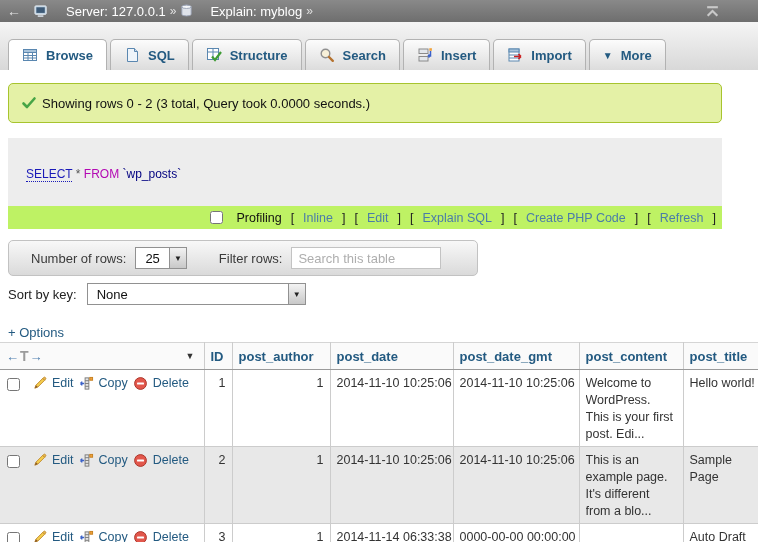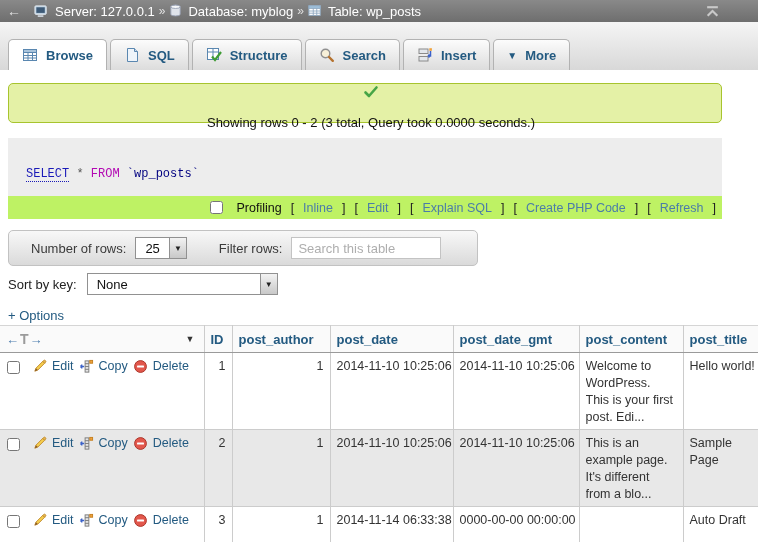--- a/index.html
+++ b/index.html
@@ -9,21 +9,21 @@
     font-family:"Liberation Sans", sans-serif; font-size:13px; color:#222;
   }
   a { text-decoration:none; cursor:pointer; }
 
   
   .topbar {
     height:22px; background:linear-gradient(#898989,#6e6e6e);
     display:flex; align-items:center; color:#fff; font-size:13px;
   }
   .topbar .back { color:#e4e4e4; margin:0 13px 0 7px; font-size:14px; cursor:pointer; }
-  .crumb { display:flex; align-items:center; gap:6px; color:#fff; cursor:pointer; }
+  .crumb { display:flex; align-items:center; gap:17px; color:#fff; cursor:pointer; }
   .crumb-sep { color:#e0e0e0; margin:0 4px; font-size:12px; }
   .topbar .spacer { flex:1; }
   .collapse-btn { margin-right:38px; cursor:pointer; display:flex; align-items:center; }
 
   
   .tabstrip {
     height:48px; background:linear-gradient(#f5f5f5,#d8d8d8);
     display:flex; align-items:flex-end; padding-left:8px; gap:3px;
   }
   .tab {
@@ -32,29 +32,29 @@
     border:1px solid #b2b2b2; border-bottom:none; border-radius:5px 5px 0 0;
     font-weight:bold; color:#235a81; font-size:13px; cursor:pointer; white-space:nowrap;
   }
   .tab.active { background:#fff; }
   .tab .caret { font-size:10px; color:#235a81; }
 
   
   .msg {
     margin:13px 36px 0 8px; height:40px; background:#e4f1a6;
     border:1px solid #a7c42e; border-radius:5px;
-    display:flex; align-items:center; gap:15px; padding-left:12px;
-    font-size:13px; color:#111;flex-direction:column;
+    display:flex; align-items:center; gap:5px; padding-left:12px;
+    font-size:13px; color:#111;
   }
 
   
   .sqlbox { margin:15px 36px 0 8px; }
   .sqlquery {
-    background:#ededed; height:58px; padding:29px 0 0 18px;
-    font-family:Liberation Mono, monospace; font-size:12px; color:#333;
+    background:#ededed; height:68px; padding:29px 0 0 18px;
+    font-family:Liberation Sans, sans-serif; font-size:12px; color:#333;
   }
   .kw-select { color:#1a1ab8; border-bottom:1px dotted #1a1ab8; cursor:help; }
   .sql-star { color:#555; }
   .kw-from { color:#b309b3; }
   .sql-ident { color:#000080; }
   .sqlfooter {
     background:#bef264; height:23px; display:flex; align-items:center;
     justify-content:flex-end; padding-right:6px; font-size:12.5px; color:#111; gap:9px;
   }
   .sqlfooter a { color:#4b7da8; }
@@ -78,22 +78,22 @@
     display:flex; align-items:center; justify-content:center; font-size:8px; color:#222;
   }
   .filterinput {
     width:150px; height:22px; border:1px solid #c3c3c3; padding:0 0 0 6px;
     font-size:13px; font-family:"Liberation Sans", sans-serif; color:#333;
   }
   .filterinput::placeholder { color:#aeaeae; }
 
   
   .sortrow { margin:6px 0 0 8px; display:flex; align-items:center; gap:10px; color:#222; height:24px; }
-  .sortrow .fselect { width:191px; justify-content:space-between; }
-  .options-link { margin:12px 0 0 8px; display:inline-block; color:#235a81; font-size:13px; cursor:pointer; }
+  .sortrow .fselect { width:219px; justify-content:space-between; }
+  .options-link { margin:19px 0 0 8px; display:inline-block; color:#235a81; font-size:13px; cursor:pointer; }
 
   
   table.grid {
     border-collapse:collapse; table-layout:fixed; width:786px;
     margin-top:2px; font-size:12.5px; color:#333;
   }
   table.grid thead th {
     border-top:1px solid #d5d5d5; border-bottom:1px solid #9a9a9a; border-right:1px solid #ccc;
     background:#fafafa; color:#235a81; font-weight:bold; text-align:left;
     padding:5px 6px; font-size:13px; height:27px; cursor:pointer;
@@ -137,36 +137,23 @@
     <span>Server: 127.0.0.1</span>
   </span>
   <span class="crumb-sep">»</span>
   <span class="crumb">
     <span class="icon">
       <svg width="13" height="14" viewBox="0 0 14 15">
           <path d="M2 3 a5 1.8 0 0 1 10 0 v8 a5 1.8 0 0 1 -10 0 z" fill="#dfe3ea" stroke="#9aa3b5"></path>
           <ellipse cx="7" cy="3" rx="5" ry="1.8" fill="#f4f6f9" stroke="#9aa3b5"></ellipse>
         </svg>
     </span>
-    <span>Database: myblog</span>
+    <span>Explain: myblog</span>
   </span>
   <span class="crumb-sep">»</span>
-  <span class="crumb">
-    <span class="icon">
-      <svg width="14" height="14" viewBox="0 0 16 16">
-          <rect x="1" y="2" width="13" height="11" fill="#fff" stroke="#8fa8c0"></rect>
-          <rect x="1" y="2" width="13" height="3" fill="#9fc0da" stroke="#8fa8c0"></rect>
-          <line x1="1" y1="8" x2="14" y2="8" stroke="#8fa8c0"></line>
-          <line x1="1" y1="10.5" x2="14" y2="10.5" stroke="#8fa8c0"></line>
-          <line x1="6" y1="5" x2="6" y2="13" stroke="#8fa8c0"></line>
-          <line x1="10" y1="5" x2="10" y2="13" stroke="#8fa8c0"></line>
-        </svg>
-    </span>
-    <span>Table: wp_posts</span>
-  </span>
   <span class="spacer"></span>
   <span class="collapse-btn">
     <svg width="15" height="13" viewBox="0 0 14 12">
         <path d="M2 2 H12" stroke="#c9c9c9" stroke-width="2"></path>
         <path d="M2.5 10 L7 5.5 L11.5 10" fill="none" stroke="#c9c9c9" stroke-width="2"></path>
       </svg>
   </span>
 </div>
 
 
@@ -216,20 +203,32 @@
   <div class="tab">
     <span class="icon">
       <svg width="16" height="16" viewBox="0 0 16 16">
           <rect x="2" y="2" width="9" height="4.5" fill="#e3e7ec" stroke="#8a8a8a"></rect>
           <rect x="2" y="9.5" width="9" height="4.5" fill="#e3e7ec" stroke="#8a8a8a"></rect>
           <path d="M13.5 4 v5 l-2.5 0 M11 9 l1.5 -1.5 M11 9 l1.5 1.5" fill="none" stroke="#3b62c9" stroke-width="1.5"></path>
           <rect x="12.3" y="1.2" width="2.6" height="2.6" fill="#f0a23c"></rect>
         </svg>
     </span>
     <span>Insert</span>
+  </div>
+  <div class="tab">
+    <span class="icon">
+      <svg width="16" height="16" viewBox="0 0 16 16">
+          <rect x="2" y="2" width="10" height="12" fill="#fff" stroke="#5a87b0"></rect>
+          <rect x="2" y="2" width="10" height="3" fill="#a9c4dc" stroke="#5a87b0"></rect>
+          <line x1="2" y1="8" x2="12" y2="8" stroke="#5a87b0"></line>
+          <line x1="2" y1="11" x2="12" y2="11" stroke="#5a87b0"></line>
+          <path d="M7 9.5 H14 M14 9.5 l-2.5 -2.5 M14 9.5 l-2.5 2.5" stroke="#cc2222" stroke-width="1.7" fill="none"></path>
+        </svg>
+    </span>
+    <span>Import</span>
   </div>
   <div class="tab">
     <span class="caret">▼</span>
     <span>More</span>
   </div>
 </div>
 
 
 <div class="msg">
   <span class="icon">

